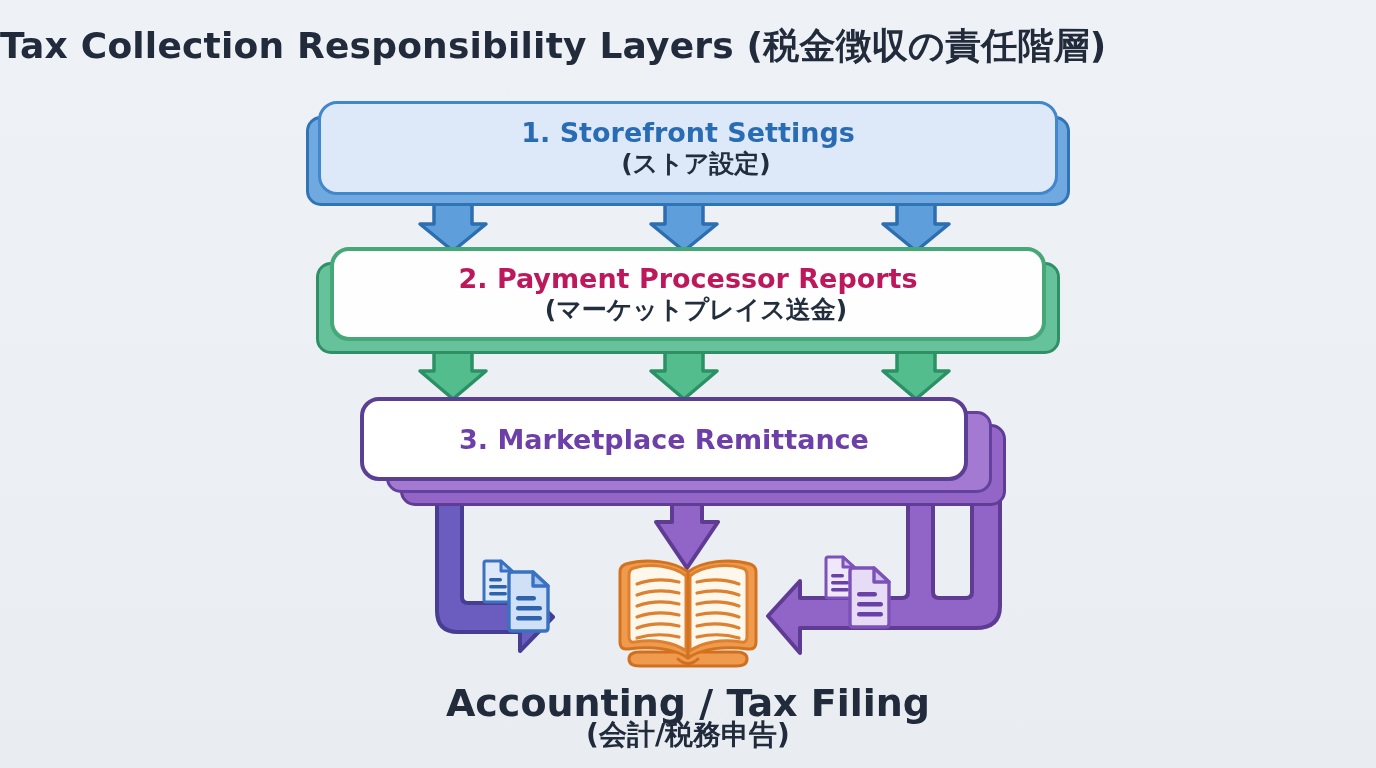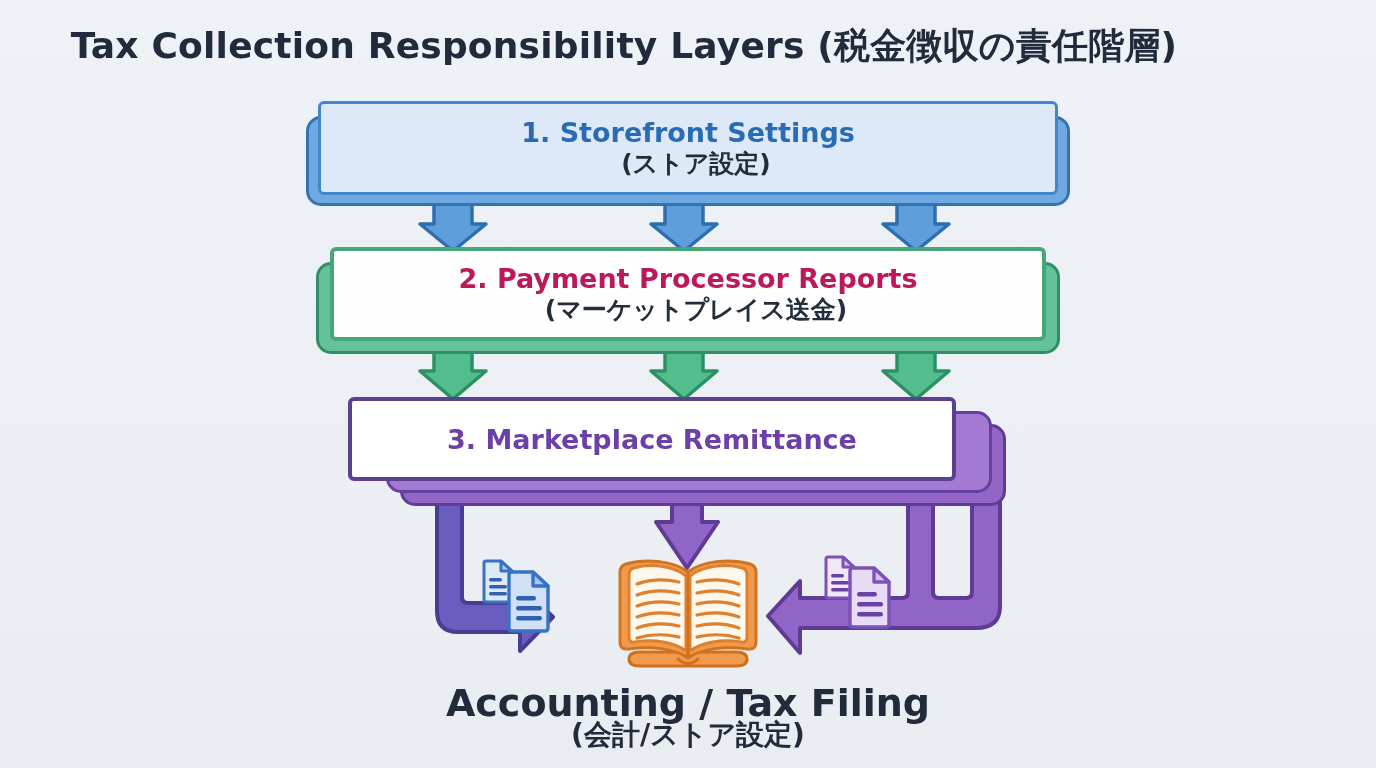--- a/index.html
+++ b/index.html
@@ -8,37 +8,37 @@
     background:#e9edf2;
   }
   .canvas{
     position:relative;
     width:1376px;height:768px;
     background:linear-gradient(180deg,#eef1f5 0%,#eceff3 55%,#e9edf2 100%);
     overflow:hidden;
   }
   .title{
     position:absolute;left:0;top:22px;width:1248px;
-    text-align:center;
+    text-align:left;
     font-size:36px;font-weight:800;
     color:#212b3b;letter-spacing:.2px;
   }
   .arrows-layer{position:absolute;left:0;top:0;width:1376px;height:768px;}
-  .layer-box{position:absolute;box-sizing:border-box;border-radius:6px;}
+  .layer-box{position:absolute;box-sizing:border-box;border-radius:19px;}
   .back{border-radius:15px;}
   
   .l1-back{left:306px;top:116px;width:764px;height:90px;background:#6fa9e0;border:3px solid #3074b5;}
   .l1-main{left:318px;top:101px;width:740px;height:94px;background:#dde9f9;border:3px solid #4286cc;}
   
   .l2-back{left:316px;top:262px;width:744px;height:92px;background:#66c29b;border:3px solid #2f8f66;}
   .l2-main{left:330px;top:247px;width:716px;height:94px;background:#fdfefd;border:4px solid #46a878;}
   
   .l3-back2{left:400px;top:424px;width:606px;height:82px;background:#9265c7;border:3px solid #5f3d96;}
   .l3-back1{left:386px;top:411px;width:606px;height:82px;background:#a379d2;border:3px solid #63419e;}
-  .l3-main{left:348px;top:397px;width:608px;height:84px;background:#ffffff;border:4px solid #5b3f93;text-decoration:underline;}
+  .l3-main{left:360px;top:397px;width:608px;height:84px;background:#ffffff;border:4px solid #5b3f93;text-decoration:underline;}
   .box-text{position:absolute;left:0;right:0;top:50%;transform:translateY(-50%);text-align:center;}
   .box-heading{font-size:27px;font-weight:800;line-height:31px;}
   .box-sub{font-size:25px;font-weight:800;line-height:31px;color:#222d3d;margin-left:16px;}
   .h-blue{color:#2a6cb3;}
   .h-green{color:#be185d;}
   .h-purple{color:#6d3fa8;}
   .icon-abs{position:absolute;}
   .out-label{position:absolute;left:0;width:1376px;text-align:center;color:#212b3b;font-weight:800;}
   .out-heading{top:681px;font-size:38px;}
   .out-sub{top:716px;font-size:28px;}
@@ -160,15 +160,15 @@
       <path d="M129,50 Q109,43 87,48"></path>
       <path d="M129,61 Q109,54 87,59"></path>
       <path d="M129,72 Q109,65 87,70"></path>
       <path d="M129,82 Q109,76 87,81"></path>
     </g>
 
     <path d="M78,18 L78,100" fill="none" stroke="#d2741f" stroke-width="3"></path>
   </svg>
 
   <div class="out-label out-heading">Accounting / Tax Filing</div>
-  <div class="out-label out-sub">(会計/ストア設定)</div>
+  <div class="out-label out-sub">(会計/税務申告)</div>
 
 </div>
 
 </body></html>

